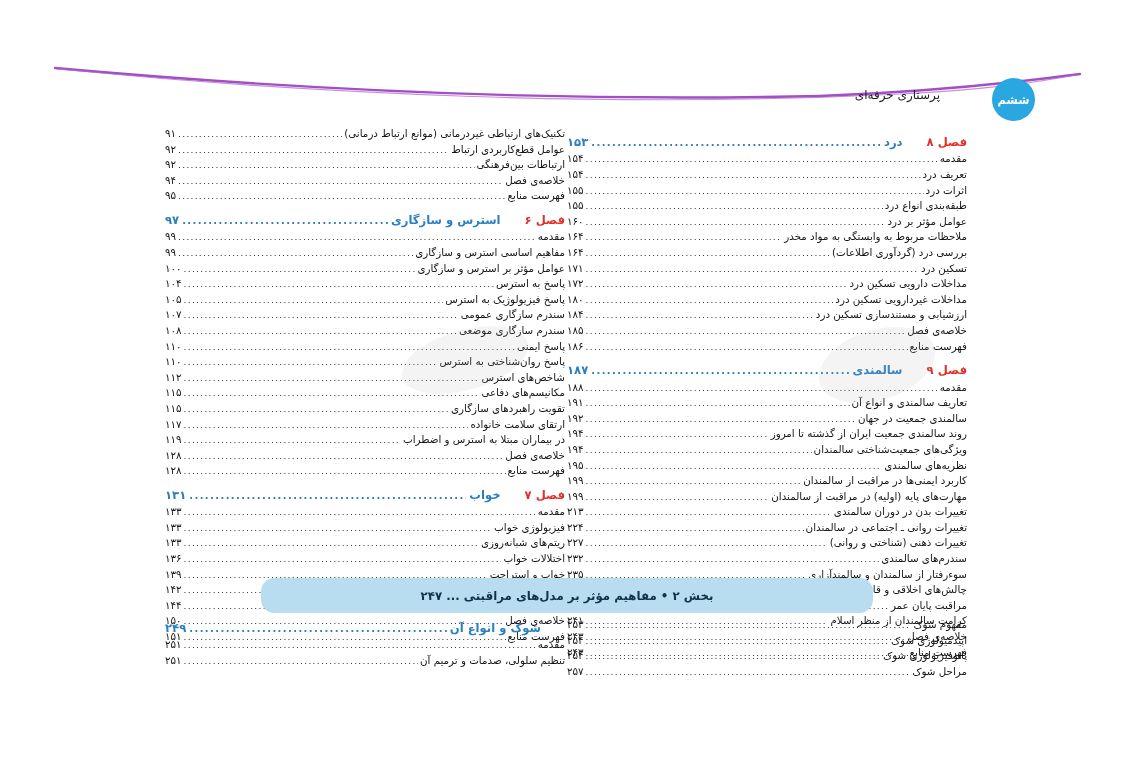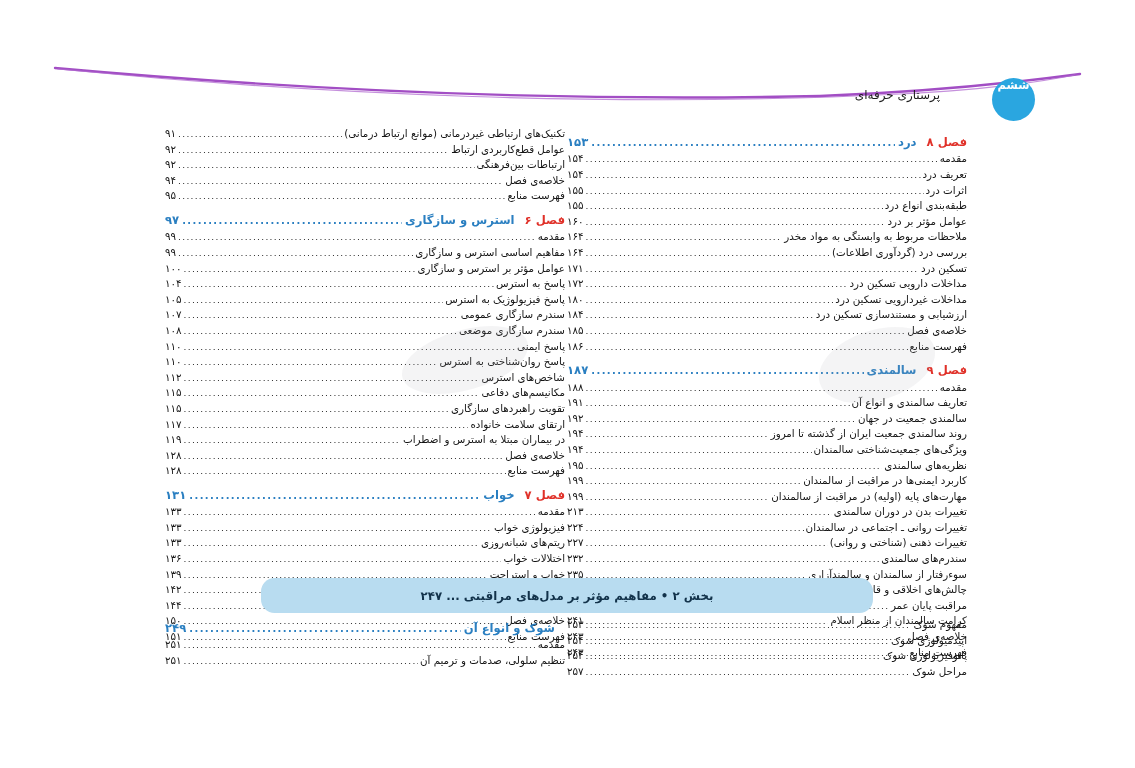--- a/index.html
+++ b/index.html
@@ -46,20 +46,21 @@
   }
   #chapter-badge {
     position: absolute;
     top: 78px;
     right: 100px;
     width: 43px;
     height: 43px;
     border-radius: 50%;
     background: #2aa6e0;
     display: flex;
+    align-items: center;
     justify-content: center;
   }
   #chapter-badge-label {
     color: #ffffff;
     font-size: 11.5px;
     font-weight: bold;
   }
 
   
   #toc-body {
@@ -89,21 +90,21 @@
     margin-bottom: 1px;
     white-space: nowrap;
   }
   .chapter-heading .ch-label {
     color: #e03129;
     flex: 0 0 auto;
   }
   .chapter-heading .ch-title {
     color: #2a7fc1;
     flex: 0 0 auto;
-    margin-right: 10px;
+    margin-right: 24px;
   }
   .chapter-heading .ch-leader {
     flex: 1 1 auto;
     overflow: hidden;
     white-space: nowrap;
     color: #2a7fc1;
     font-weight: bold;
     letter-spacing: 1.4px;
     font-size: 10px;
     margin: 0 3px;

